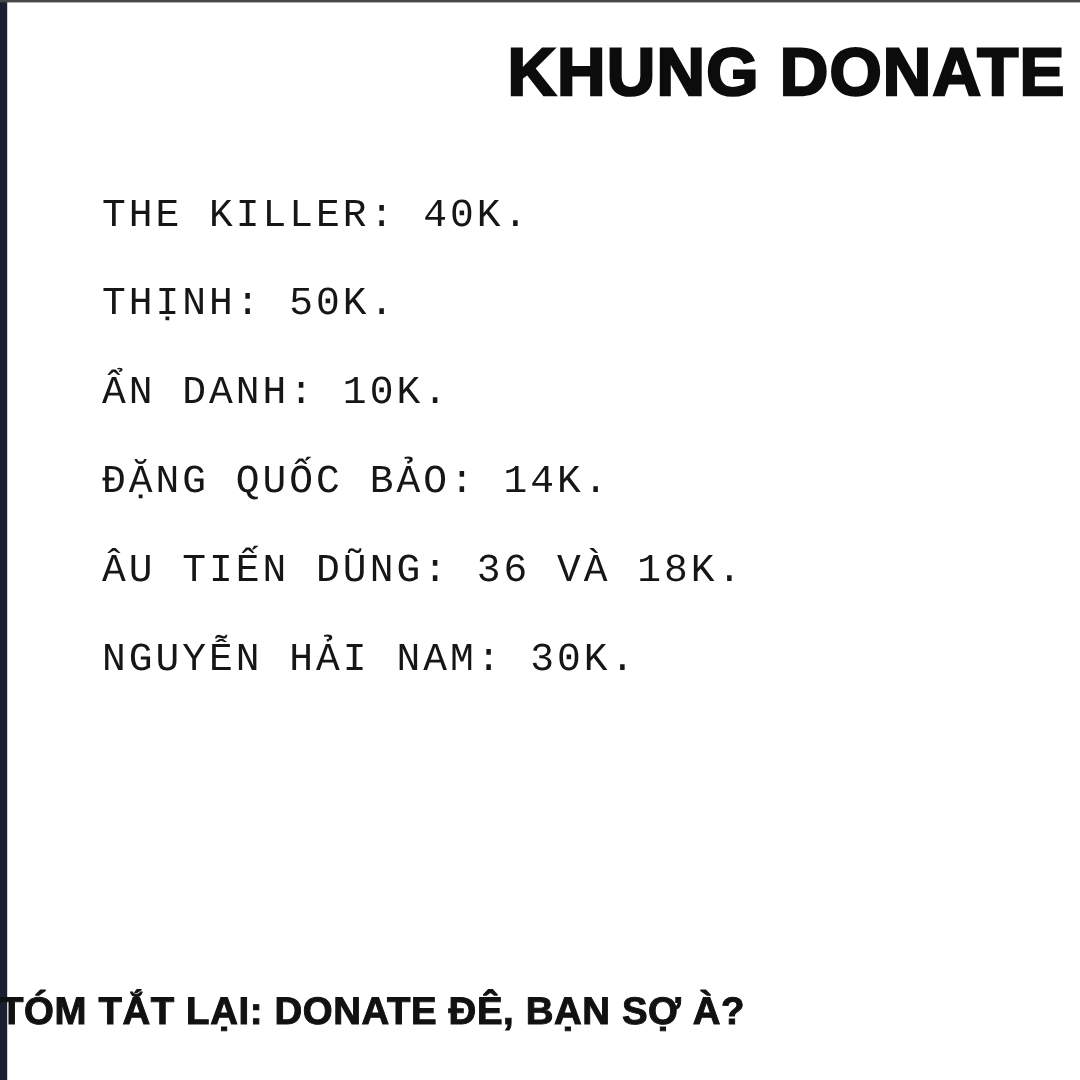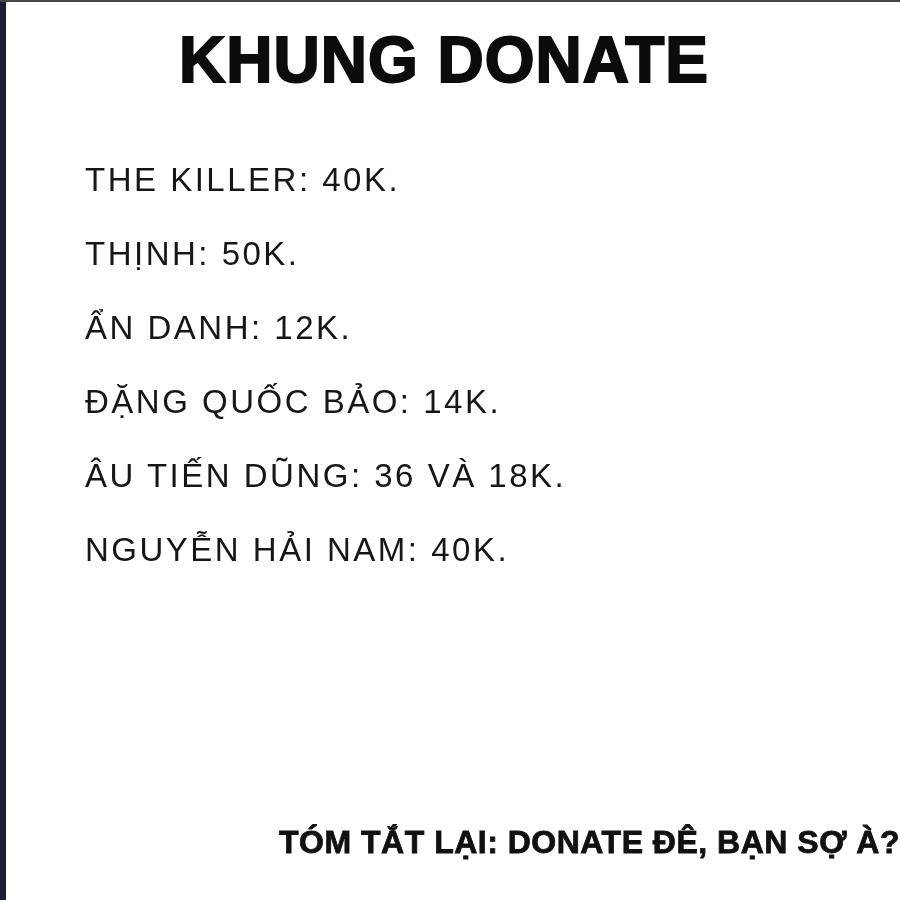--- a/index.html
+++ b/index.html
@@ -27,51 +27,51 @@
     left: 0; top: 0;
     width: 900px; height: 2px;
     background: #474747;
   }
   .title {
     position: absolute;
     top: 10px;
     left: 0;
     width: 888px;
     margin: 0;
-    text-align: center;
+    text-align: right;
     font-family: "Liberation Sans", sans-serif;
     font-weight: bold;
-    font-size: 64px;
+    font-size: 56px;
     line-height: 100px;
     letter-spacing: 1px;
     color: #0c0c0c;
     -webkit-text-stroke: 2px #0c0c0c;
     white-space: nowrap;
   }
   .donation-list {
     position: absolute;
     left: 85px;
     top: 143px;
     right: 30px;
   }
   .donation-line {
     height: 74px;
     line-height: 74px;
-    font-family: Liberation Sans, sans-serif;
+    font-family: Liberation Mono, monospace;
     font-size: 33px;
     letter-spacing: 2.5px;
     color: #161616;
     white-space: nowrap;
   }
   .summary {
     position: absolute;
     top: 822px;
     left: 0;
     width: 900px;
-    text-align: right;
+    text-align: left;
     font-family: "Liberation Sans", sans-serif;
     font-weight: bold;
     font-size: 32px;
     line-height: 40px;
     letter-spacing: 0.5px;
     color: #111111;
     -webkit-text-stroke: 0.8px #111111;
     white-space: nowrap;
   }
 </style>
@@ -80,20 +80,20 @@
 
 <div class="page">
   <div class="border-left"></div>
   <div class="border-top"></div>
 
   <h1 class="title">KHUNG DONATE</h1>
 
   <div class="donation-list">
     <div class="donation-line">THE KILLER: 40K.</div>
     <div class="donation-line">THỊNH: 50K.</div>
-    <div class="donation-line">ẨN DANH: 12K.</div>
+    <div class="donation-line">ẨN DANH: 10K.</div>
     <div class="donation-line">ĐẶNG QUỐC BẢO: 14K.</div>
     <div class="donation-line">ÂU TIẾN DŨNG: 36 VÀ 18K.</div>
-    <div class="donation-line">NGUYỄN HẢI NAM: 40K.</div>
+    <div class="donation-line">NGUYỄN HẢI NAM: 30K.</div>
   </div>
 
   <div class="summary">TÓM TẮT LẠI: DONATE ĐÊ, BẠN SỢ À?</div>
 </div>
 
 </body></html>

